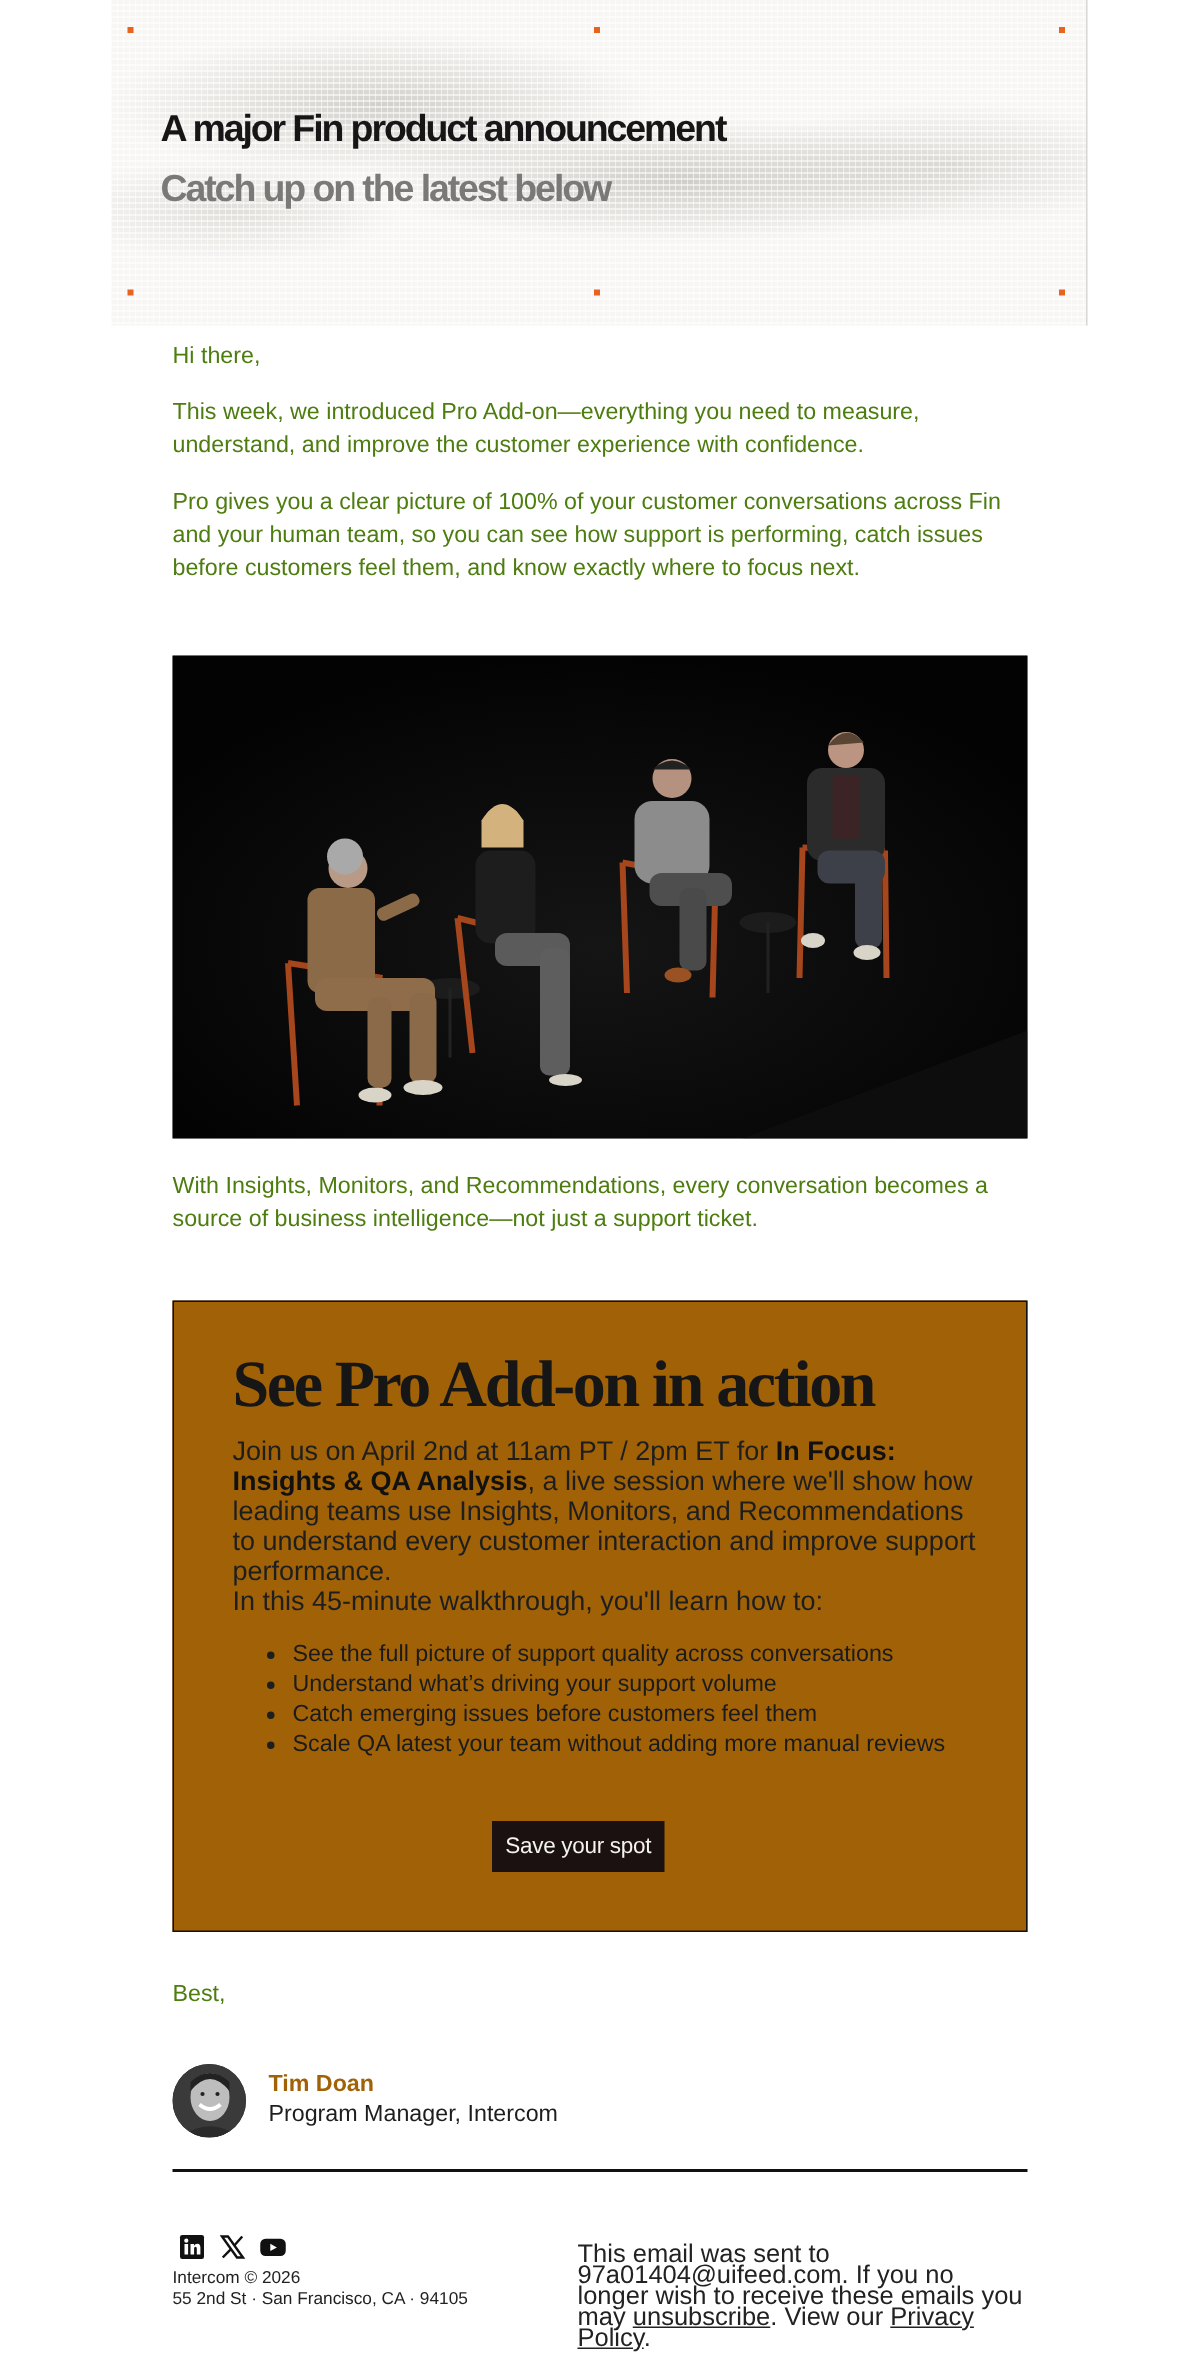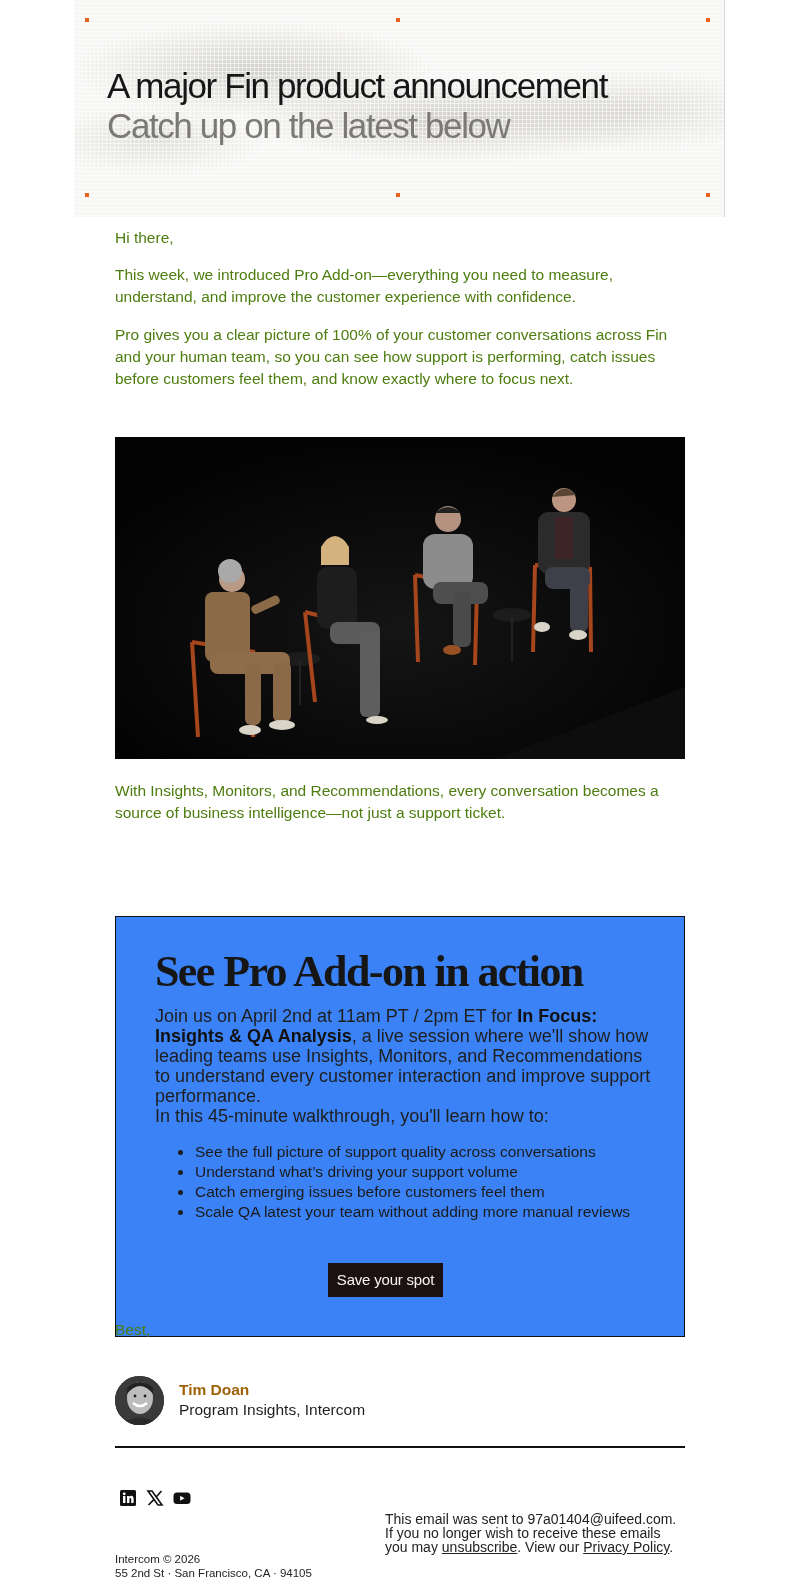--- a/index.html
+++ b/index.html
@@ -36,24 +36,24 @@
     background-size: 4px 4px;
   }
   .hero-marker {
     position: absolute;
     width: 4px; height: 4px;
     background: #e8641e;
   }
   .hero-title {
     position: absolute;
     left: 33px; top: 66px;
-    font-size: 35px;
+    font-size: 25px;
     line-height: 40px;
     letter-spacing: -1.4px;
-    font-weight: 400;
+    font-weight: 700;
     white-space: nowrap;
   }
   .hero-title .l1 { color: #161616; display: block; }
   .hero-title .l2 { color: #7a7977; display: block; }
 
   .content {
     position: absolute;
     left: 115px; top: 0;
     width: 570px;
   }
@@ -66,23 +66,23 @@
   }
   .hero-photo {
     position: absolute;
     left: 0; top: 437px;
     width: 570px; height: 322px;
     background: #050505;
     overflow: hidden;
   }
   .cta-box {
     position: absolute;
-    left: 0; top: 916px;
+    left: 0; top: 867px;
     width: 570px; height: 421px;
-    background: #3b82f6;
+    background: #a16207;
     border: 1.5px solid #111111;
   }
   .cta-title {
     position: absolute;
     left: 39px; top: 30px;
     font-family: "DejaVu Serif", "Liberation Serif", serif;
     font-family: "Liberation Serif", serif;
     font-size: 44px;
     line-height: 50px;
     letter-spacing: -1.6px;
@@ -160,29 +160,27 @@
     position: absolute;
     left: 4px; top: 1489px;
     display: flex; gap: 9px; align-items: center;
   }
   .social a { display: block; width: 18px; height: 18px; cursor: pointer; }
   .footer-left {
     position: absolute;
     left: 0; top: 1512px;
     font-size: 11.5px; line-height: 14px;
     color: #222;
-    margin-top: 40px;
   }
   .footer-right {
     position: absolute;
     left: 270px; top: 1496px;
     width: 300px;
-    font-size: 14px; line-height: 14px;
+    font-size: 17px; line-height: 14px;
     color: #222;
-    margin-top: 16px;
   }
   .footer-right a { color: #222; text-decoration: underline; cursor: pointer; }
 </style>
 </head>
 <body>
 
 <div class="hero">
   <div class="hero-pattern"></div>
   <div class="hero-dots"></div>
   <span class="hero-marker" style="left:11px;top:18px"></span>
@@ -287,21 +285,21 @@
       <rect width="49" height="49" fill="#3a3a3a"></rect>
       <ellipse cx="25" cy="22" rx="13" ry="16" fill="#bdbdbd"></ellipse>
       <path d="M12 18 Q25 2 38 18 L38 12 Q25 0 12 12 Z" fill="#222"></path>
       <path d="M18 27 Q25 33 32 27" stroke="#fff" stroke-width="2.5" fill="none"></path>
       <circle cx="20" cy="20" r="1.4" fill="#222"></circle>
       <circle cx="30" cy="20" r="1.4" fill="#222"></circle>
       <path d="M5 49 Q25 34 45 49 Z" fill="#2a2a2a"></path>
     </svg>
   </div>
   <div class="sig-name">Tim Doan</div>
-  <div class="sig-role">Program Insights, Intercom</div>
+  <div class="sig-role">Program Manager, Intercom</div>
 
   <div class="divider"></div>
 
   <div class="social">
     <a>
       <svg width="18" height="18" viewBox="0 0 18 18">
         <rect x="1" y="1" width="16" height="16" rx="1.5" fill="#111"></rect>
         <rect x="4" y="7" width="2.4" height="7" fill="#fff"></rect>
         <circle cx="5.2" cy="4.8" r="1.4" fill="#fff"></circle>
         <path d="M8 7 H10.3 V8.1 Q11 6.8 12.6 6.8 Q14.6 6.8 14.6 9.4 V14 H12.2 V9.9 Q12.2 8.9 11.3 8.9 Q10.4 8.9 10.4 10 V14 H8 Z" fill="#fff"></path>

